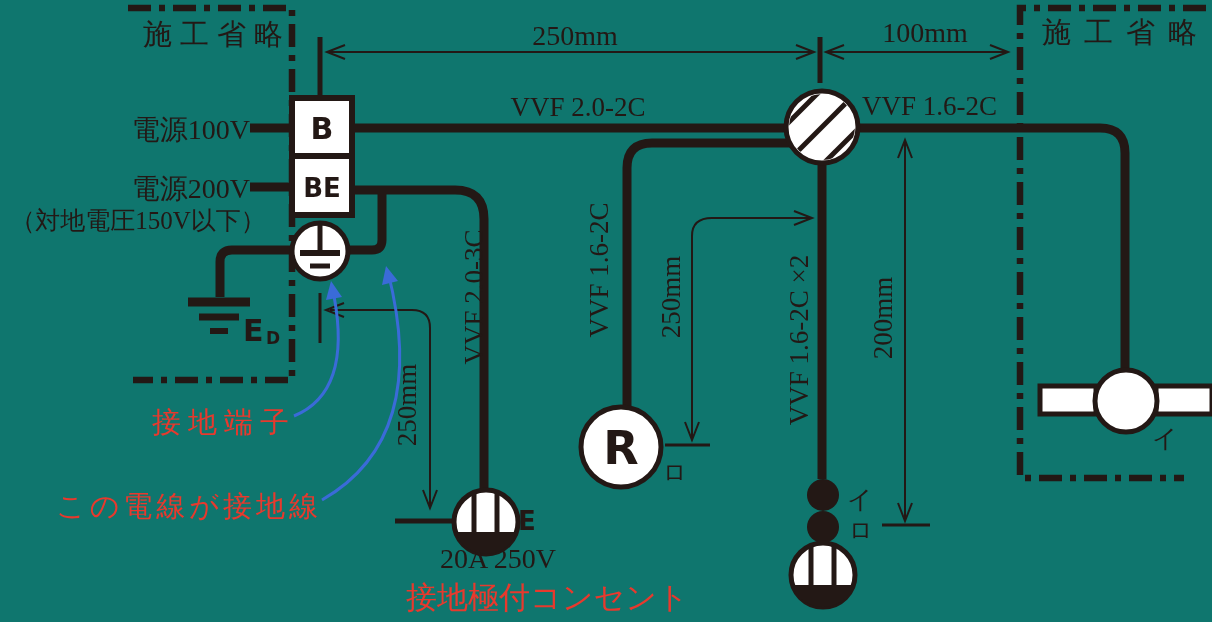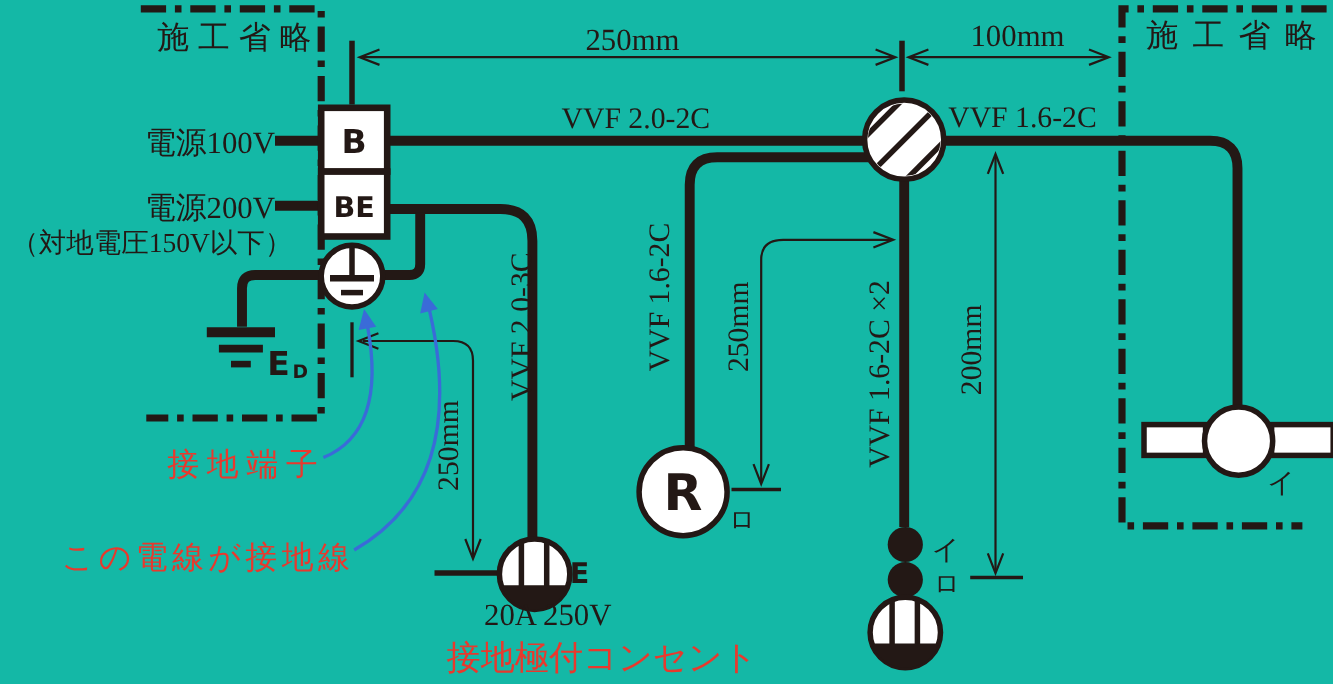--- a/index.html
+++ b/index.html
@@ -1,16 +1,16 @@
 <!DOCTYPE html>
 <html><head>
 <meta charset="utf-8">
 <style>
   html,body{margin:0;padding:0;background:#ffffff;}
-  .stage{width:1212px;height:622px;position:relative;background:#14b8a6;overflow:hidden;}
+  .stage{width:1212px;height:622px;position:relative;background:#0f766e;overflow:hidden;}
   svg{display:block;}
   
   .wire{stroke:#231815;stroke-width:9;fill:none;stroke-linecap:butt;}
   .sym{stroke:#231815;stroke-width:5;fill:#ffffff;}
   .symline{stroke:#231815;stroke-width:5;fill:none;}
   .thin{stroke:#231815;stroke-width:2;fill:none;}
   .tick{stroke:#231815;stroke-width:5;fill:none;}
   .tick3{stroke:#231815;stroke-width:3;fill:none;}
   .dashbox{stroke:#231815;stroke-width:6.5;fill:none;stroke-dasharray:23 8 6 8;}
   .blk{fill:#231815;}

